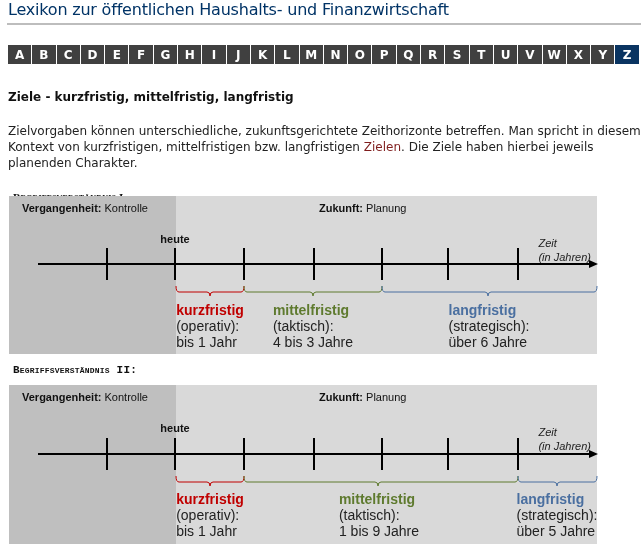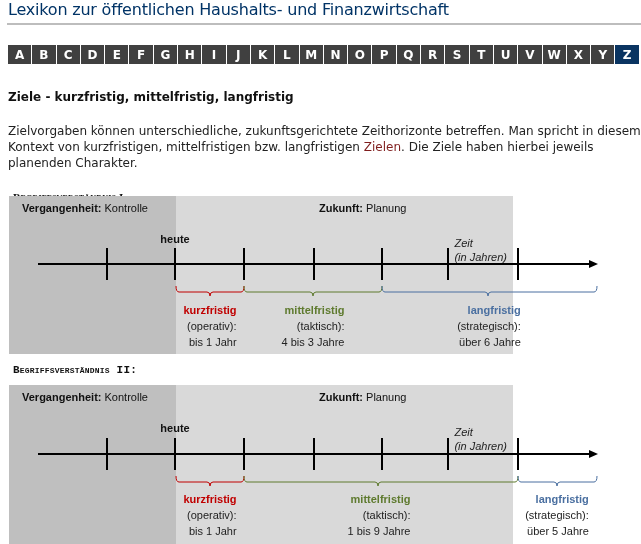--- a/index.html
+++ b/index.html
@@ -14,26 +14,26 @@
     .alpha-nav { position: absolute; left: 8px; top: 45px; display: flex; gap: 1px; }
     .alpha-nav .letter { width: 23.3px; height: 19px; background: #404040; color: #fff; font-weight: bold; font-size: 12px; font-family: "DejaVu Sans", sans-serif; display: flex; align-items: center; justify-content: center; cursor: pointer; }
     .alpha-nav .letter.active { background: #0a3461; }
 
     .page-heading { position: absolute; left: 8px; top: 90px; font-size: 12px; font-weight: bold; color: #111; white-space: nowrap; }
     .intro { position: absolute; left: 8px; top: 123px; width: 635px; font-size: 12px; line-height: 16px; color: #222; }
     .intro a { color: #7f1d1d; text-decoration: none; }
 
     .section-label { position: absolute; left: 13px; font-family: "Liberation Serif", serif; font-weight: bold; font-size: 11px; color: #111; font-variant: small-caps; letter-spacing: 0.2px; margin-top: 8px; }
 
-    .panel { position: absolute; left: 9px; width: 504px; background: #d9d9d9; }
+    .panel { position: absolute; left: 9px; width: 588px; background: #d9d9d9; }
     .panel .past { position: absolute; left: 0; top: 0; bottom: 0; width: 167px; background: #bfbfbf; }
     .panel .lbl { position: absolute; font-family: "Liberation Sans", sans-serif; font-size: 11px; color: #111; white-space: nowrap; }
     .panel .lbl b { font-weight: bold; }
     .panel svg { position: absolute; left: 0; top: 0; }
-    .panel .txt { position: absolute; font-family: "Liberation Sans", sans-serif; font-size: 11px; line-height: 16px; text-align: right; color: #222; white-space: nowrap; transform: translateX(-50%); }
+    .panel .txt { position: absolute; font-family: "Liberation Sans", sans-serif; font-size: 14px; line-height: 16px; text-align: left; color: #222; white-space: nowrap; transform: translateX(-50%); }
     .panel .txt .h { font-weight: bold; display: block; }
     .panel .zeit { position: absolute; font-family: "Liberation Sans", sans-serif; font-style: italic; font-size: 11px; line-height: 14px; text-align: left; color: #222; white-space: nowrap; }
     .panel .heute { position: absolute; font-family: "Liberation Sans", sans-serif; font-weight: bold; font-size: 11px; color: #111; transform: translateX(-50%); }
   </style>
 </head>
 <body>
 
 <div class="site-title">Lexikon zur öffentlichen Haushalts- und Finanzwirtschaft</div>
 <div class="title-rule"></div>
 

